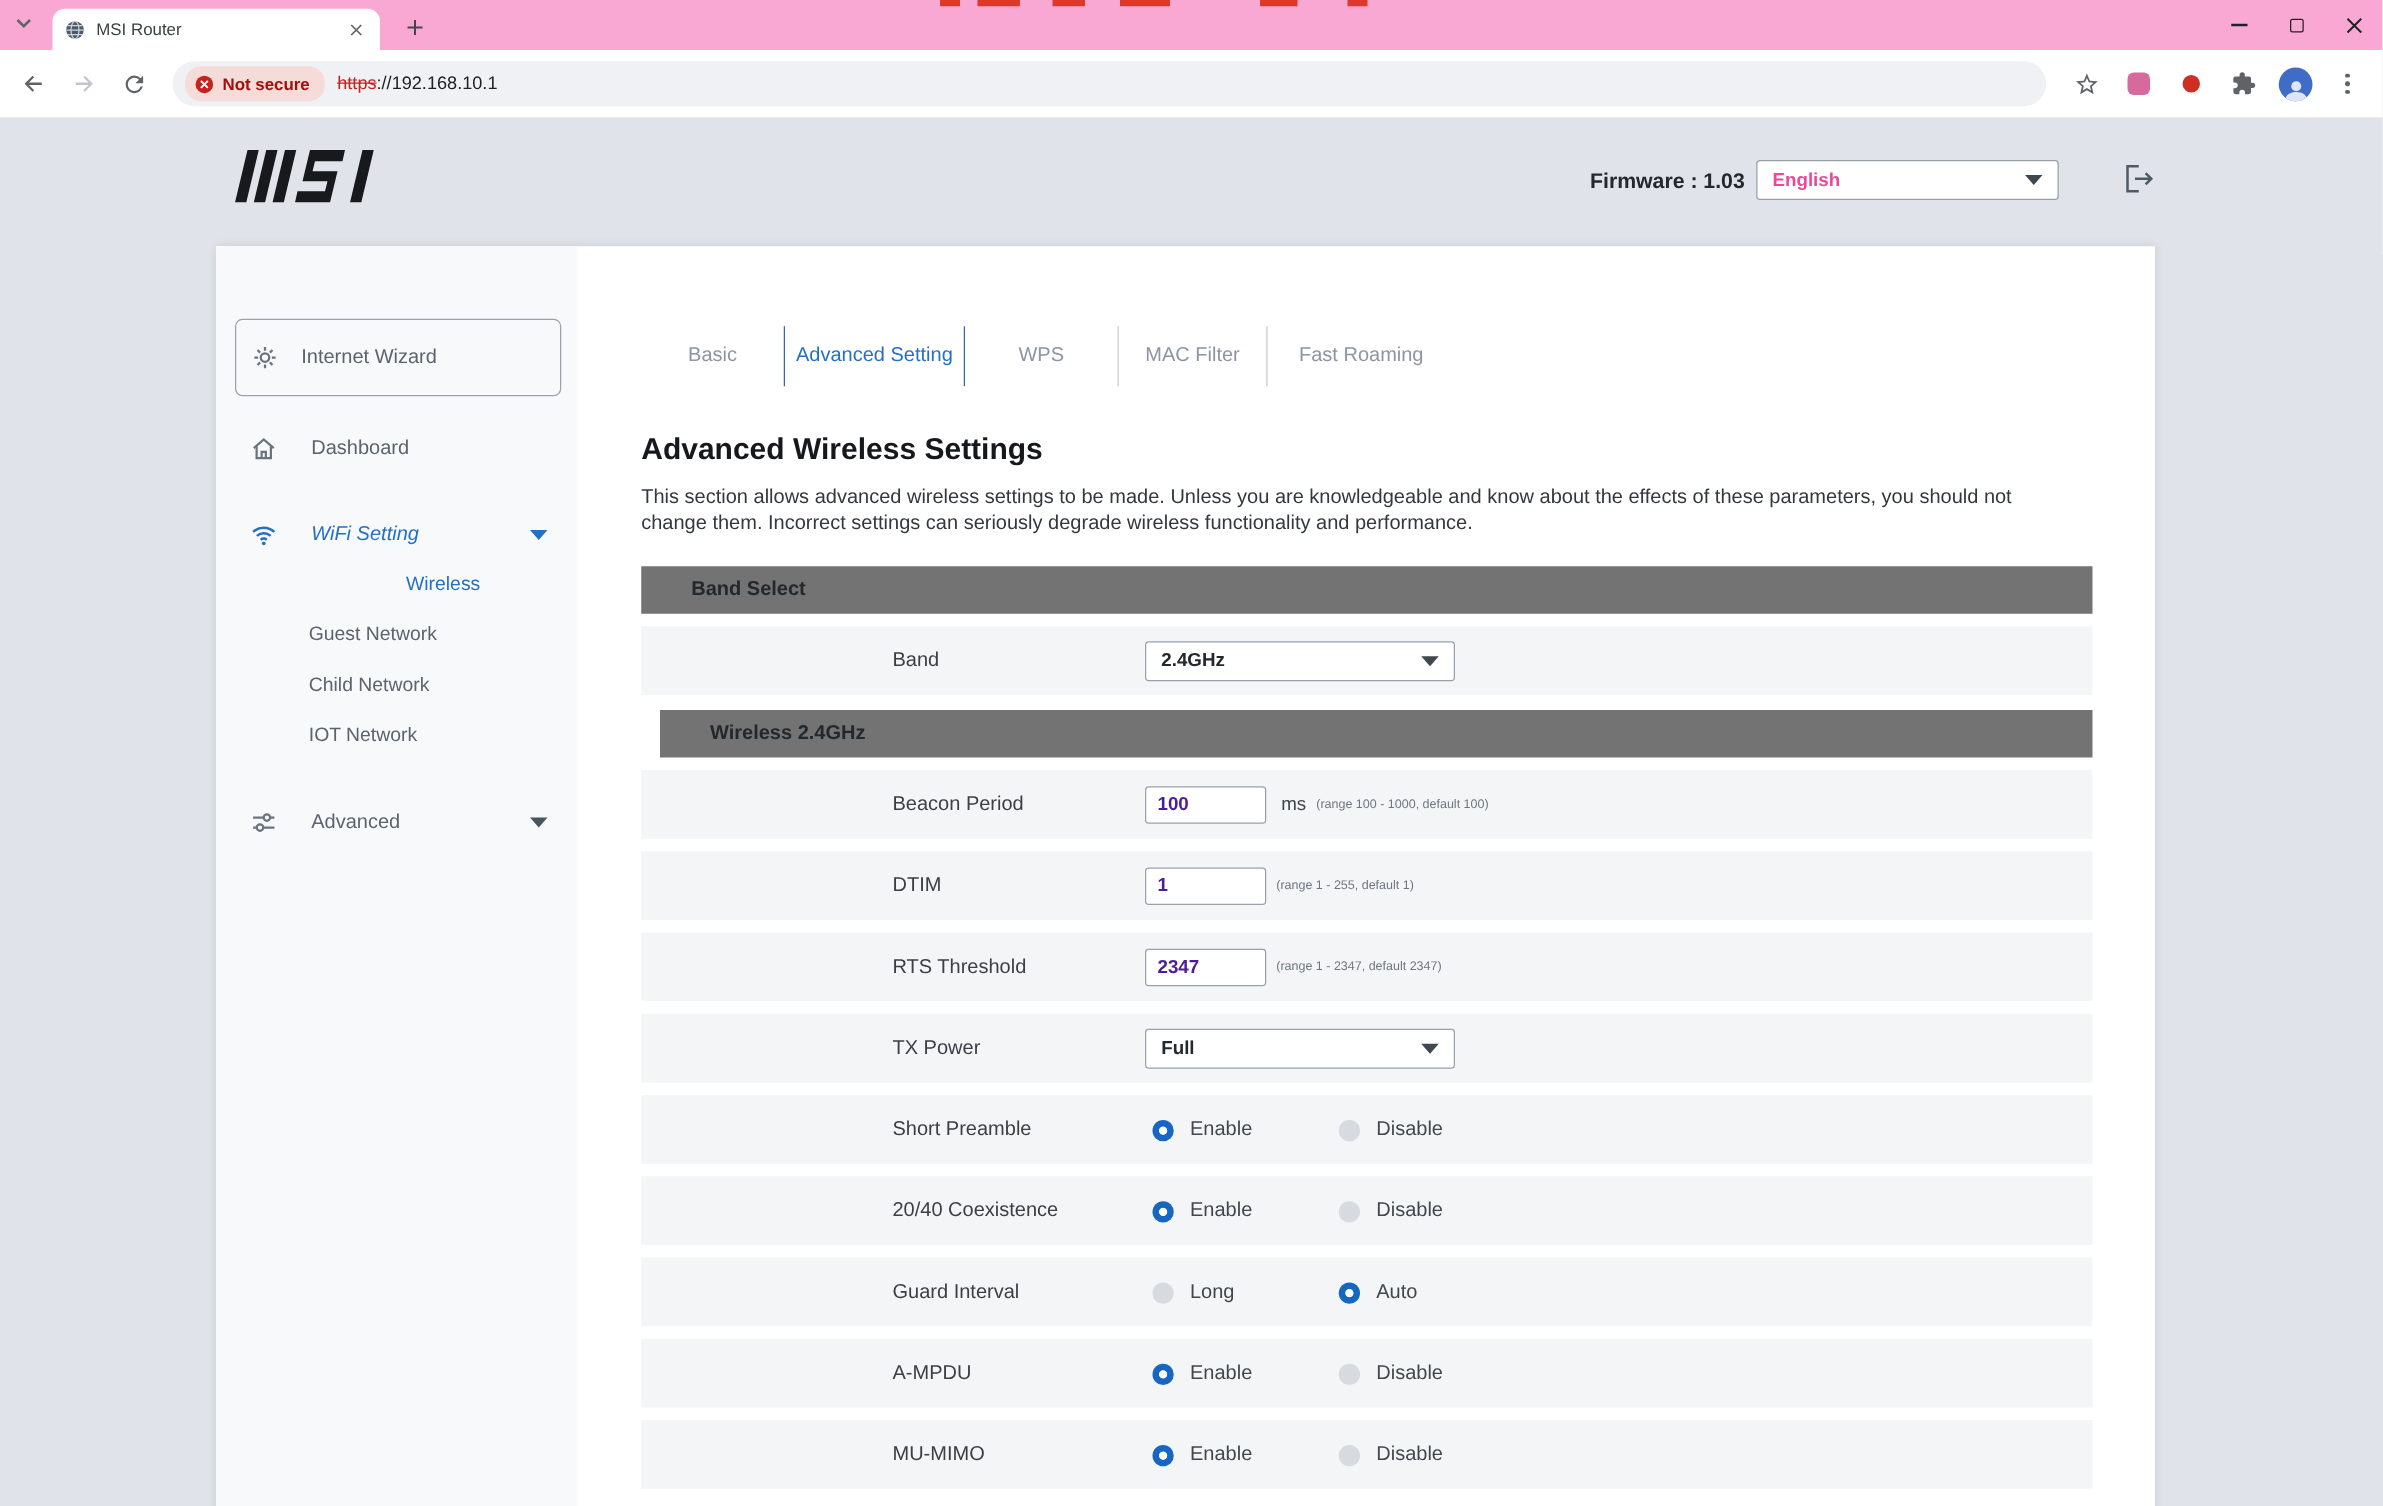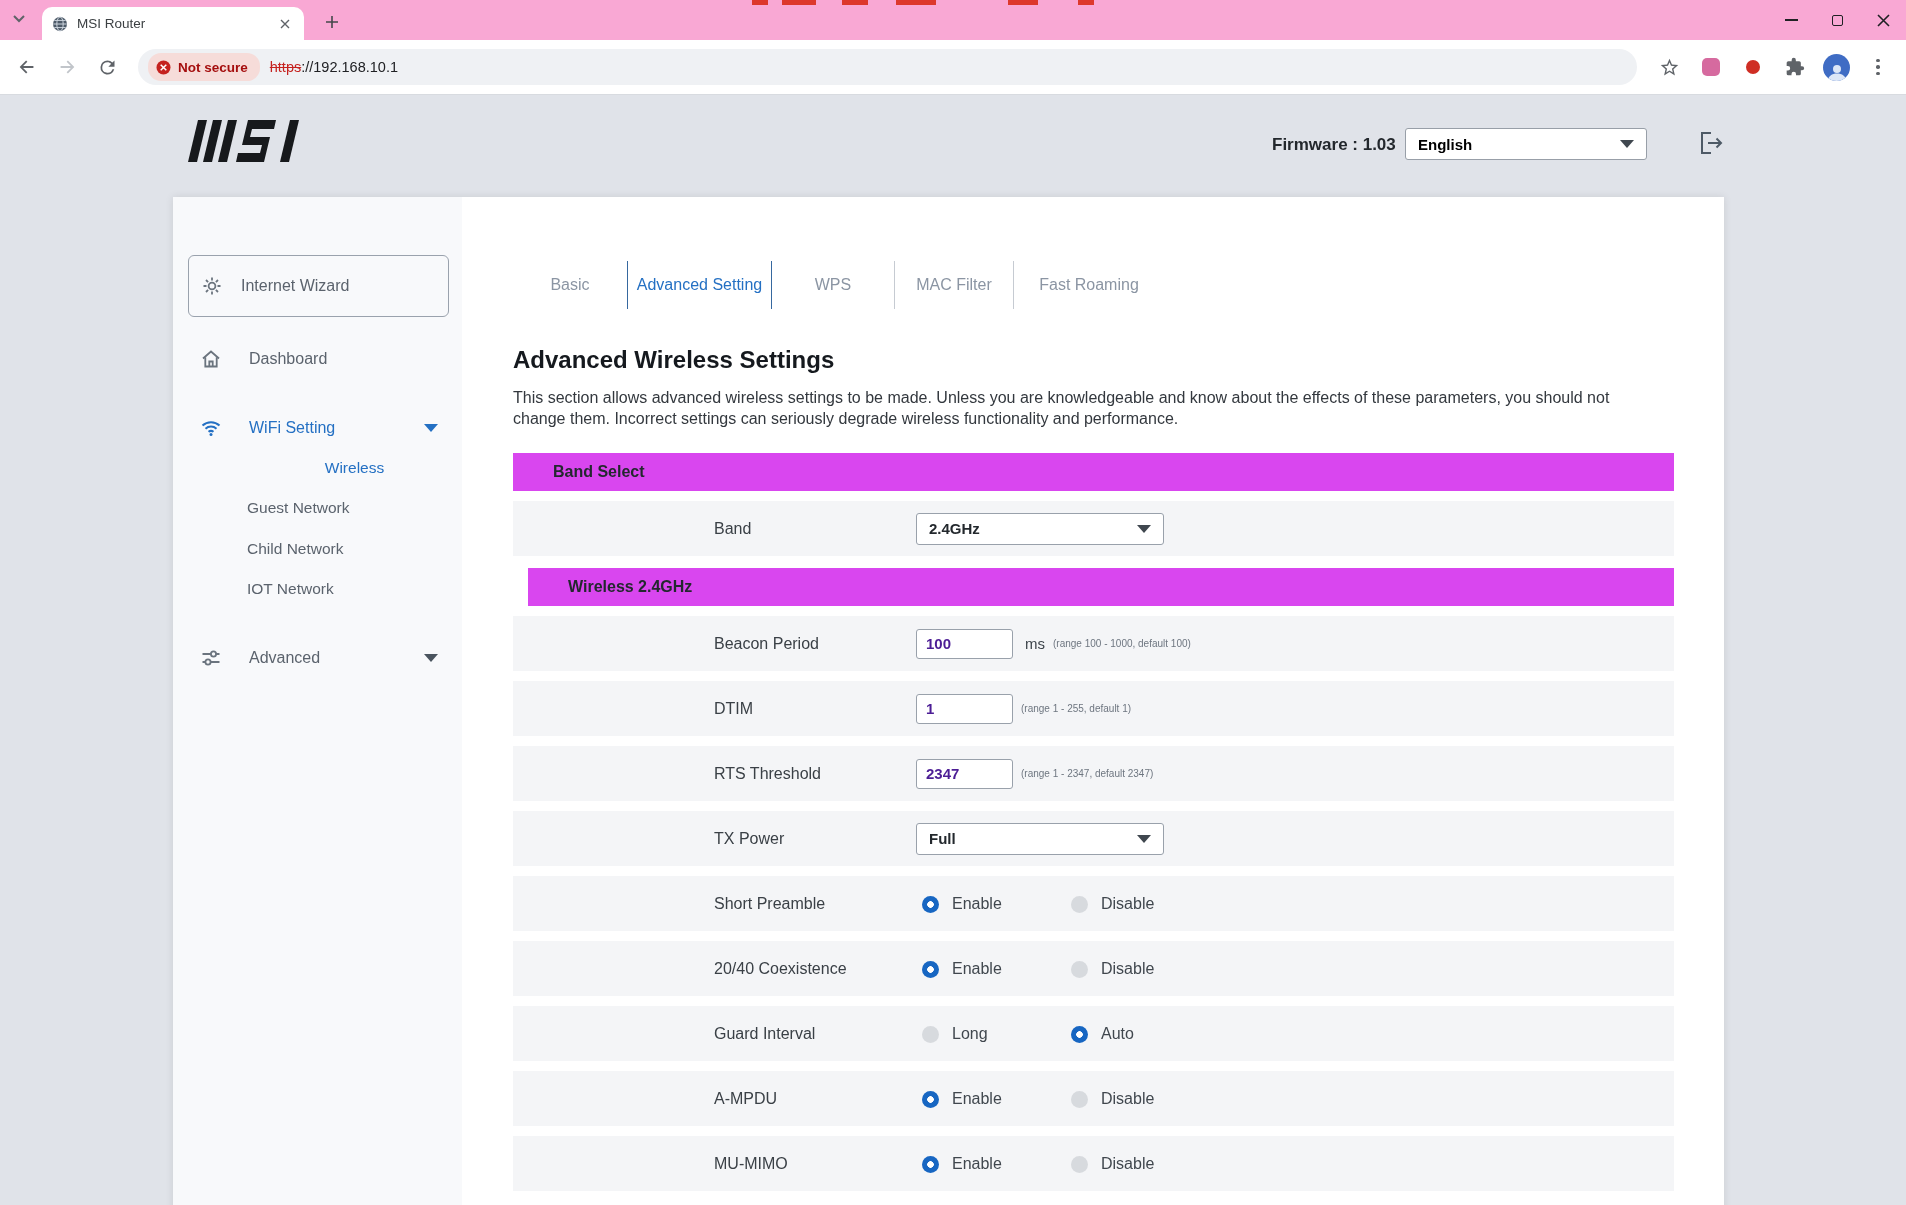--- a/index.html
+++ b/index.html
@@ -33,21 +33,21 @@
   .rec-dot { width:14px; height:14px; border-radius:50%; background:#cf2e24; }
   .avatar { width:27px; height:27px; border-radius:50%; background:#3f6cc4; display:flex; align-items:flex-end; justify-content:center; overflow:hidden; }
   .kebab { display:flex; flex-direction:column; gap:3px; align-items:center; }
   .kebab i { width:3.5px; height:3.5px; border-radius:50%; background:#5f6368; }
 
   
   .page { position:absolute; top:95px; left:0; right:0; bottom:0; background:#e0e3e9; overflow:hidden; }
   .msi-logo { position:absolute; left:188px; top:25px; }
   .firmware { position:absolute; left:1272px; top:40px; font-size:17px; font-weight:bold; color:#23282d; }
   .lang-select { position:absolute; left:1405px; top:33px; width:242px; height:32px; background:#fff; border:1px solid #989fa8;
-                 border-radius:3px; display:flex; align-items:center; padding:0 12px; font-size:15px; font-weight:bold; color:#000000; cursor:pointer; }
+                 border-radius:3px; display:flex; align-items:center; padding:0 12px; font-size:15px; font-weight:bold; color:#ec4899; cursor:pointer; }
   .caret-down { width:0; height:0; border-left:7px solid transparent; border-right:7px solid transparent; border-top:8px solid #3f474f; }
   .lang-select .caret-down { margin-left:auto; }
   .logout-btn { position:absolute; left:1697px; top:34px; width:30px; height:30px; cursor:pointer; }
 
   .card { position:absolute; left:173px; top:102px; width:1551px; height:1103px; background:#fff; box-shadow:0 0 8px rgba(0,0,0,.10); }
 
   
   .sidebar { position:absolute; left:0; top:0; width:289px; height:100%; background:#f8f9fb; }
   .wizard-box { position:absolute; left:15px; right:13px; top:58px; height:62px; border:1px solid #9aa2ad; border-radius:6px;
                 display:flex; align-items:center; padding-left:12px; gap:18px; cursor:pointer; }
@@ -65,21 +65,21 @@
   .tabs { margin-top:63px; height:50px; display:flex; align-items:center; }
   .tabcell { height:50px; display:flex; align-items:center; justify-content:center; font-size:16px; color:#8b95a3; cursor:pointer; }
   .tabcell.active { color:#2470c3; }
   .tc0{width:114px;} .tc1{width:143px;} .tc2{width:122px;} .tc3{width:118px;} .tc4{width:150px;}
   .tabsep { width:1px; height:48px; background:#c6cbd2; }
   .tabsep.blue { background:#36689f; }
 
   .page-title { margin-top:36px; font-size:24px; font-weight:bold; color:#15191e; }
   .page-desc { margin-top:13px; font-size:16px; color:#33383e; line-height:21px; width:1150px; }
 
-  .section-header { margin-top:24px; height:38px; background:#d946ef; display:flex; align-items:center;
+  .section-header { margin-top:24px; height:38px; background:#737373; display:flex; align-items:center;
                     padding-left:40px; font-size:16px; font-weight:bold; color:#23282e; }
   .section-header.tight { margin-top:12px;margin-left:15px; }
   .form-row { position:relative; margin-top:10px; height:55px; background:#f4f5f7; }
   .row-label { position:absolute; left:201px; top:50%; transform:translateY(-50%); font-size:16px; color:#3a4046; }
   .row-control { position:absolute; left:403px; top:50%; transform:translateY(-50%); display:flex; align-items:center; }
 
   .text-input { width:97px; height:30px; border:1px solid #99a1ab; border-radius:3px; padding:0 9px;
                 font-size:15px; font-weight:bold; color:#4c1d95; background:#fff; font-family:"Liberation Sans", sans-serif; }
   .unit { margin-left:12px; font-size:15px; color:#3d444b; }
   .unit:empty { display:none; }
@@ -255,21 +255,21 @@
         <span>
           <svg width="22" height="22" viewBox="0 0 22 22" fill="none" stroke="#6b747e" stroke-width="1.8">
             <path d="M3 10.5L11 3.5l8 7"></path>
             <path d="M5.3 9.2V18.5h11.4V9.2"></path>
             <path d="M9.3 18.5v-5h3.4v5"></path>
           </svg>
         </span>
         <span class="nav-label">Dashboard</span>
       </div>
 
-      <div class="nav-item blue" style="top:209px;height:44px;">
+      <div class="nav-item blue" style="top:209px;height:44px;font-style:italic;">
         <span>
           <svg width="22" height="22" viewBox="0 0 22 22" fill="none" stroke="#2470c3" stroke-width="2">
             <path d="M2.5 8.5a12.5 12.5 0 0 1 17 0"></path>
             <path d="M5.5 11.7a8.2 8.2 0 0 1 11 0"></path>
             <path d="M8.5 14.8a4.2 4.2 0 0 1 5 0"></path>
             <circle cx="11" cy="17.6" r="1.5" fill="#2470c3" stroke="none"></circle>
           </svg>
         </span>
         <span class="nav-label">WiFi Setting</span>
         <span class="side-chevron caret-down" style="border-top-color:#2470c3;"></span>

